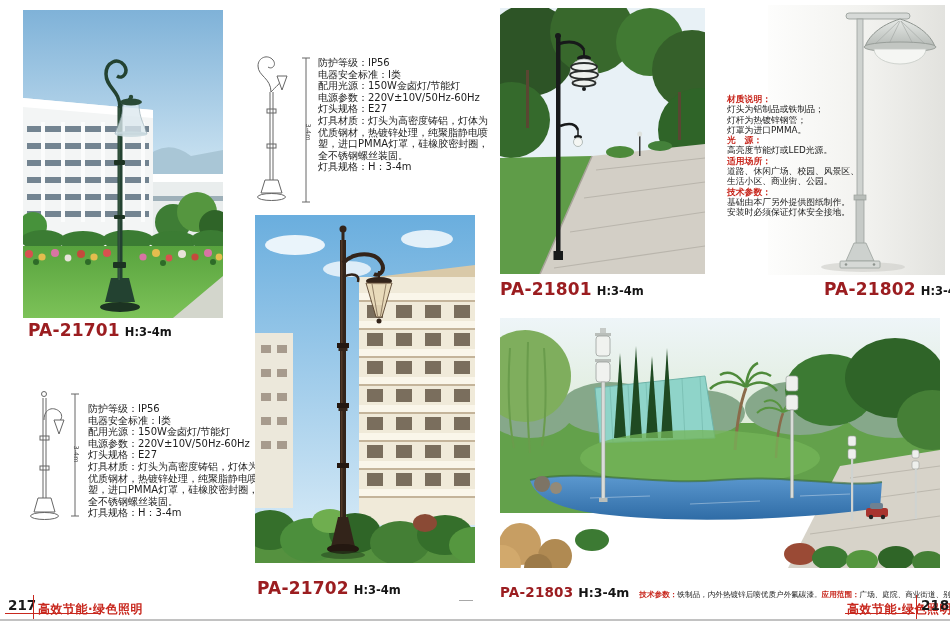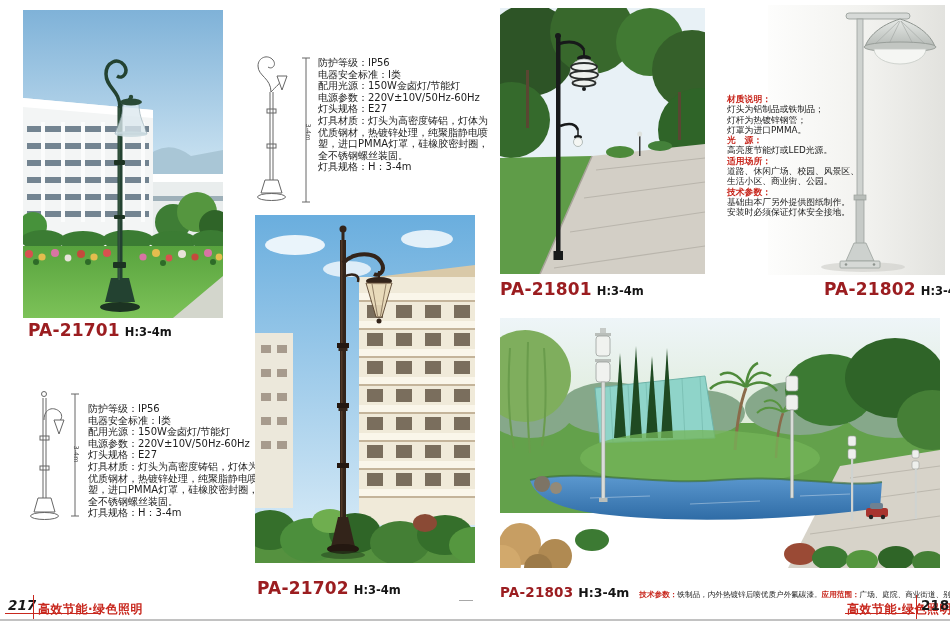--- a/index.html
+++ b/index.html
@@ -527,21 +527,21 @@
     </svg>
   </div>
   <div class="label-row" style="left:500px;top:571px;">
     <span class="code code-lg">PA-21803</span>
     <span class="size size-lg">H:3-4m</span>
     <span class="tech">
       <span class="rl">技术参数：</span><span>铁制品，内外热镀锌后喷优质户外氟碳漆。</span><span class="rl">应用范围：</span><span>广场、庭院、商业街道、别墅区等场所。</span>
     </span>
   </div>
 
-  <span class="footer-num" style="left:8px;top:597px;font-style:italic;">217</span>
+  <span class="footer-num" style="left:8px;top:597px;">217</span>
   <div class="vline" style="left:33px;top:595px;height:24px;"></div>
   <span class="slogan" style="left:38px;top:601px;">高效节能·绿色照明</span>
   <div class="redline" style="left:5px;top:613px;width:96px;"></div>
 
   <span class="slogan" style="left:847px;top:601px;">高效节能·绿色照明</span>
   <div class="vline" style="left:916px;top:595px;height:24px;"></div>
   <span class="footer-num" style="left:921px;top:597px;">218</span>
   <div class="redline" style="left:845px;top:613px;width:70px;"></div>
 
   <div class="bind-mark"></div>

